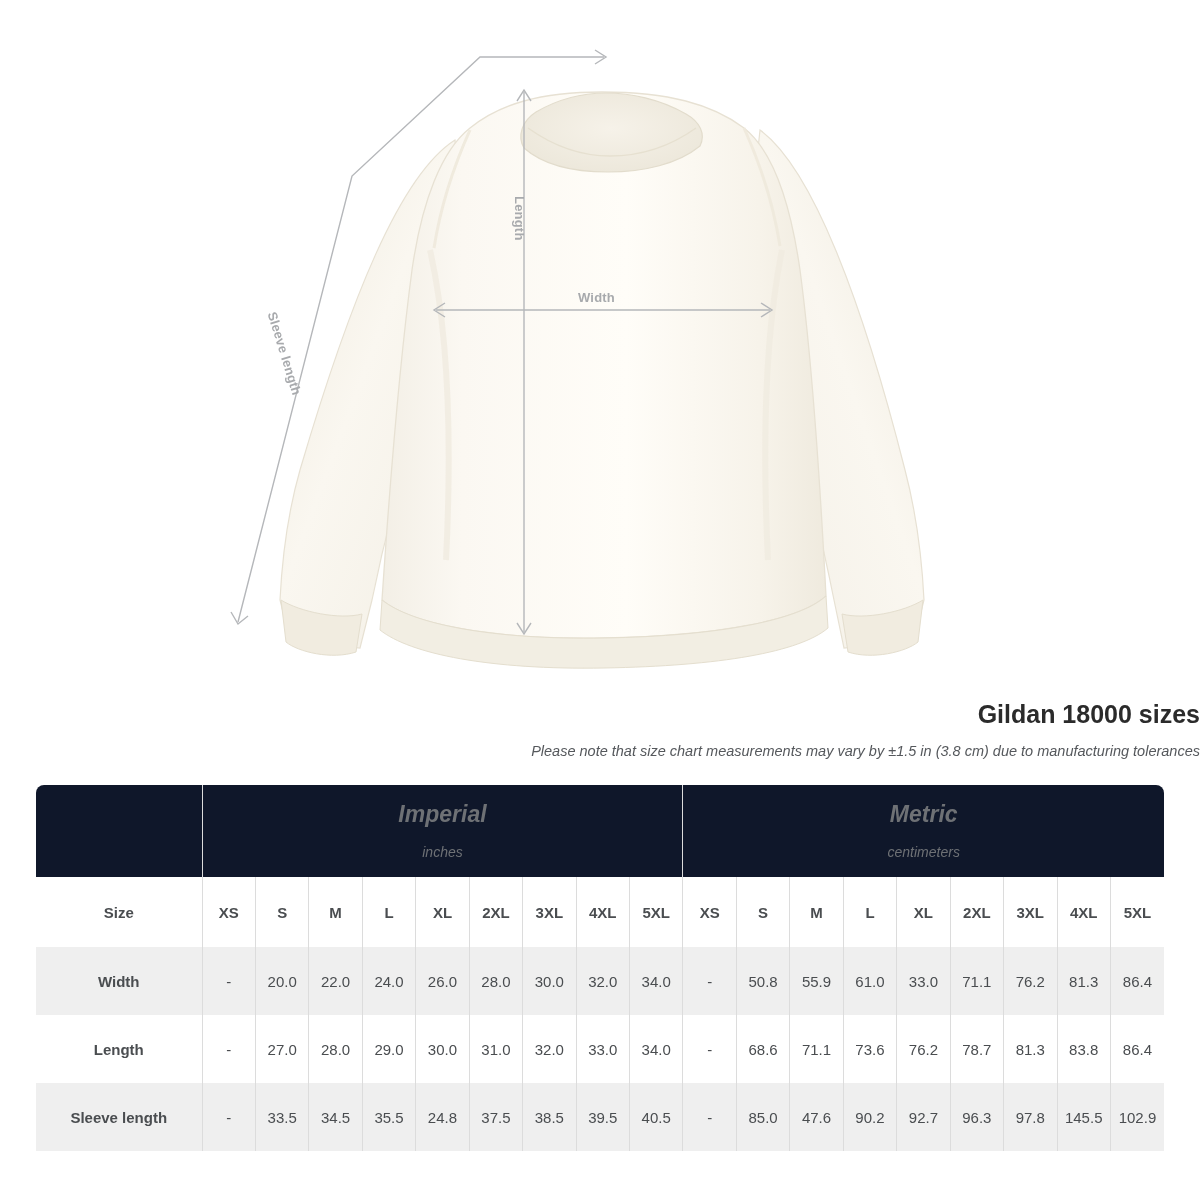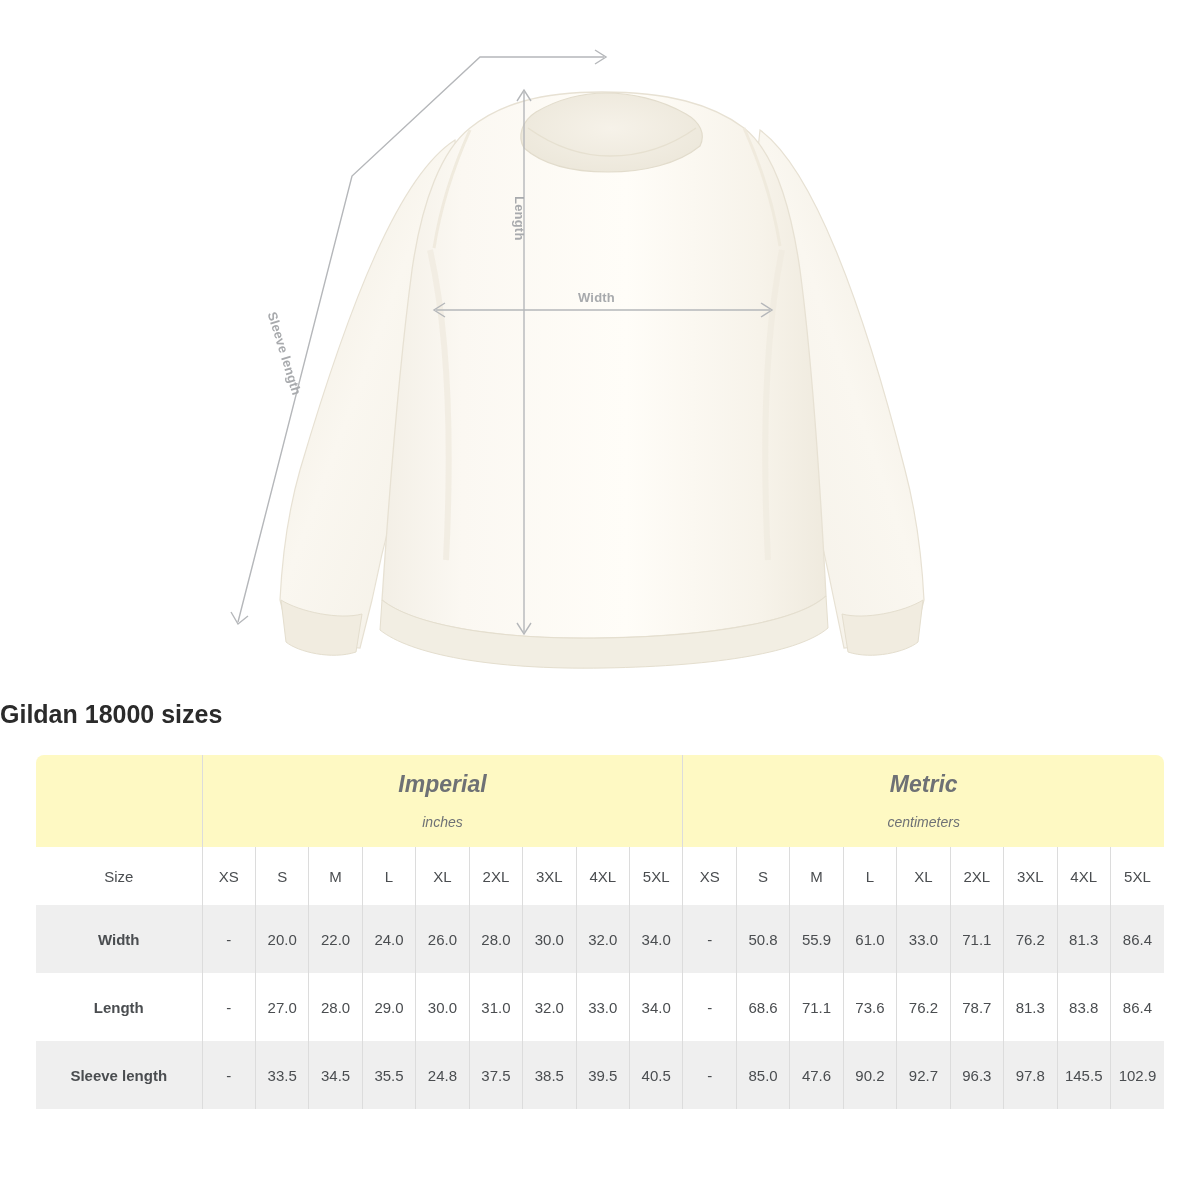--- a/index.html
+++ b/index.html
@@ -53,21 +53,21 @@
   }
   .label-sleeve {
     left: 279px;
     top: 310px;
     transform: rotate(73deg);
     transform-origin: left top;
   }
 
   
   .title-block {
-    text-align: left;
+    text-align: right;
     margin-top: 10px;
   }
   .chart-title {
     font-size: 25px;
     font-weight: bold;
     color: #2b2b2b;
     margin: 0;
   }
   .chart-note {
     font-size: 14.5px;
@@ -85,21 +85,21 @@
     border-collapse: collapse;
     table-layout: fixed;
   }
   table.size-table td, table.size-table th {
     text-align: center;
     font-size: 15px;
     color: #4a4d50;
     padding: 0;
   }
   .unit-row td {
-    background: #fef9c3;
+    background: #0f172a;
     height: 92px;
     vertical-align: middle;
   }
   .unit-row td:first-child {
     border-top-left-radius: 8px;
   }
   .unit-row td:last-child {
     border-top-right-radius: 8px;
   }
   .unit-name {
@@ -110,22 +110,22 @@
     line-height: 1.1;
   }
   .unit-sub {
     font-size: 14px;
     font-style: italic;
     color: #6e7175;
     margin-top: 17px;
   }
   .head-row td {
     background: #ffffff;
-    height: 58px;
-    font-weight: normal;
+    height: 70px;
+    font-weight: bold;
     font-size: 15.5px;
     color: #4a4d50;
     vertical-align: middle;
   }
   .data-row td {
     height: 68px;
     vertical-align: middle;
     font-size: 15px;
     color: #4a4d50;
   }
@@ -229,20 +229,21 @@
       </svg>
 
       <div class="measure-label label-length">Length</div>
       <div class="measure-label label-width">Width</div>
       <div class="measure-label label-sleeve">Sleeve length</div>
     </div>
   </div>
 
   <div class="title-block">
     <h1 class="chart-title">Gildan 18000 sizes</h1>
+    <p class="chart-note">Please note that size chart measurements may vary by ±1.5 in (3.8 cm) due to manufacturing tolerances</p>
   </div>
 
   <div class="table-wrap">
     <table class="size-table">
       <colgroup>
         <col class="first-col">
         <col span="9">
         <col span="9">
       </colgroup>
       <tbody>

